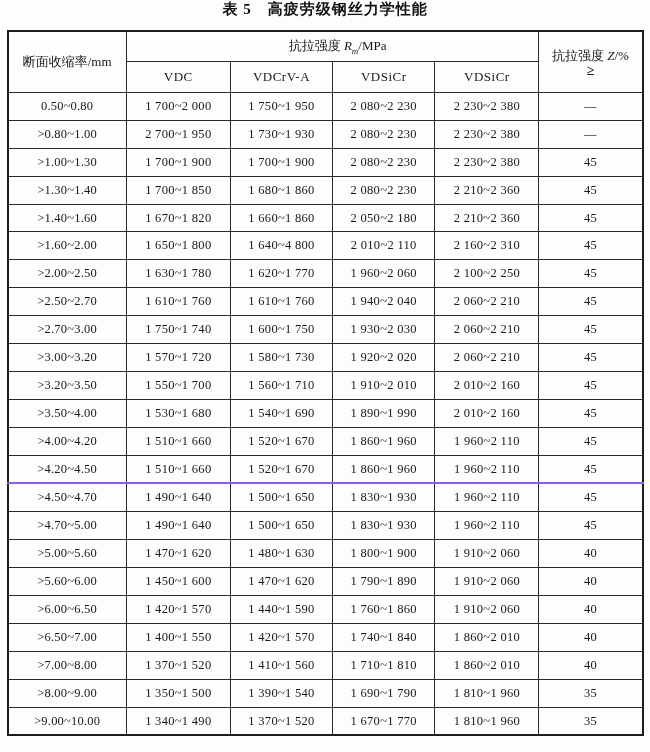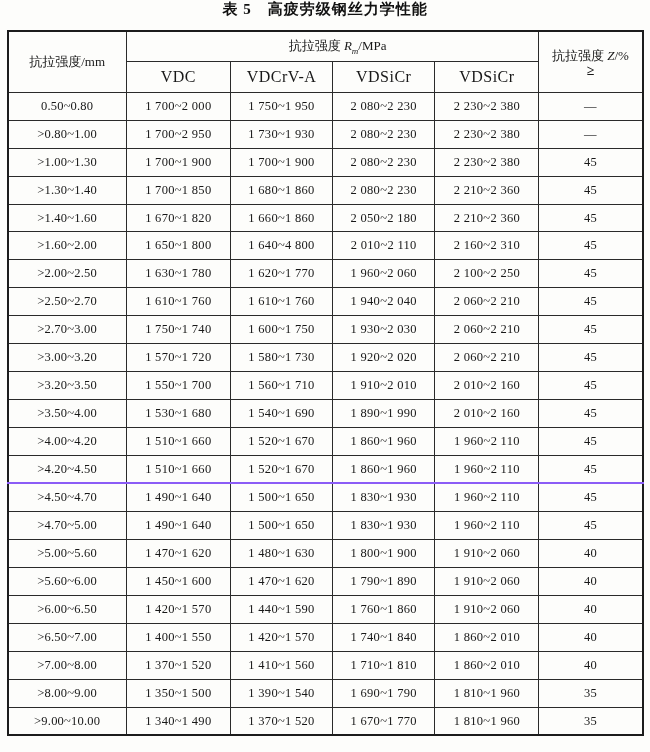--- a/index.html
+++ b/index.html
@@ -43,21 +43,21 @@
     border: 1px solid #2a2a2a;
     text-align: center;
     vertical-align: middle;
     padding: 0 2px;
     font-size: 12.5px;
     font-weight: normal;
     color: #181818;
     white-space: nowrap;
   }
   thead th.span-head { height: 29px; font-size: 13px; padding-left: 12px; }
-  thead th.grade { height: 30px; font-size: 16px; letter-spacing: 0.5px; text-align: center; }
+  thead th.grade { height: 30px; font-size: 13px; letter-spacing: 0.5px; text-align: center; }
   thead th.tall { font-size: 13px; }
   tbody td { height: 26.9px; letter-spacing: 0.3px; }
   tbody td:first-child { letter-spacing: 0.2px; margin-top: 12px; }
   tr.section-break td { border-top: 2px solid #8b5cf6; }
   .ge-line {
     display: block;
     font-size: 14px;
     line-height: 13px;
     margin-top: 1px;
     font-weight: bold;
@@ -77,21 +77,21 @@
     <colgroup>
       <col class="c-d">
         <col class="c-g1">
         <col class="c-g2">
         <col class="c-g3">
         <col class="c-g4">
         <col class="c-z">
     </colgroup>
     <thead>
       <tr>
-        <th rowspan="2" class="tall">抗拉强度/mm</th>
+        <th rowspan="2" class="tall">断面收缩率/mm</th>
         <th colspan="4" class="span-head"><span>抗拉强度 </span><span class="ital">R</span><sub class="m">m</sub><span>/MPa</span></th>
         <th rowspan="2" class="tall">
           <span class="hdr-line1"><span>抗拉强度 </span><span class="ital">Z</span><span>/%</span></span>
           <span class="ge-line">≥</span>
         </th>
       </tr>
       <tr>
         <th class="grade">VDC</th>
         <th class="grade">VDCrV-A</th>
         <th class="grade">VDSiCr</th>
@@ -102,21 +102,21 @@
         <tr>
     <td>0.50~0.80</td>
     <td>1 700~2 000</td>
     <td>1 750~1 950</td>
     <td>2 080~2 230</td>
     <td>2 230~2 380</td>
     <td>—</td>
   </tr>
         <tr>
     <td>&gt;0.80~1.00</td>
-    <td>1 700~2 950</td>
+    <td>2 700~1 950</td>
     <td>1 730~1 930</td>
     <td>2 080~2 230</td>
     <td>2 230~2 380</td>
     <td>—</td>
   </tr>
         <tr>
     <td>&gt;1.00~1.30</td>
     <td>1 700~1 900</td>
     <td>1 700~1 900</td>
     <td>2 080~2 230</td>

